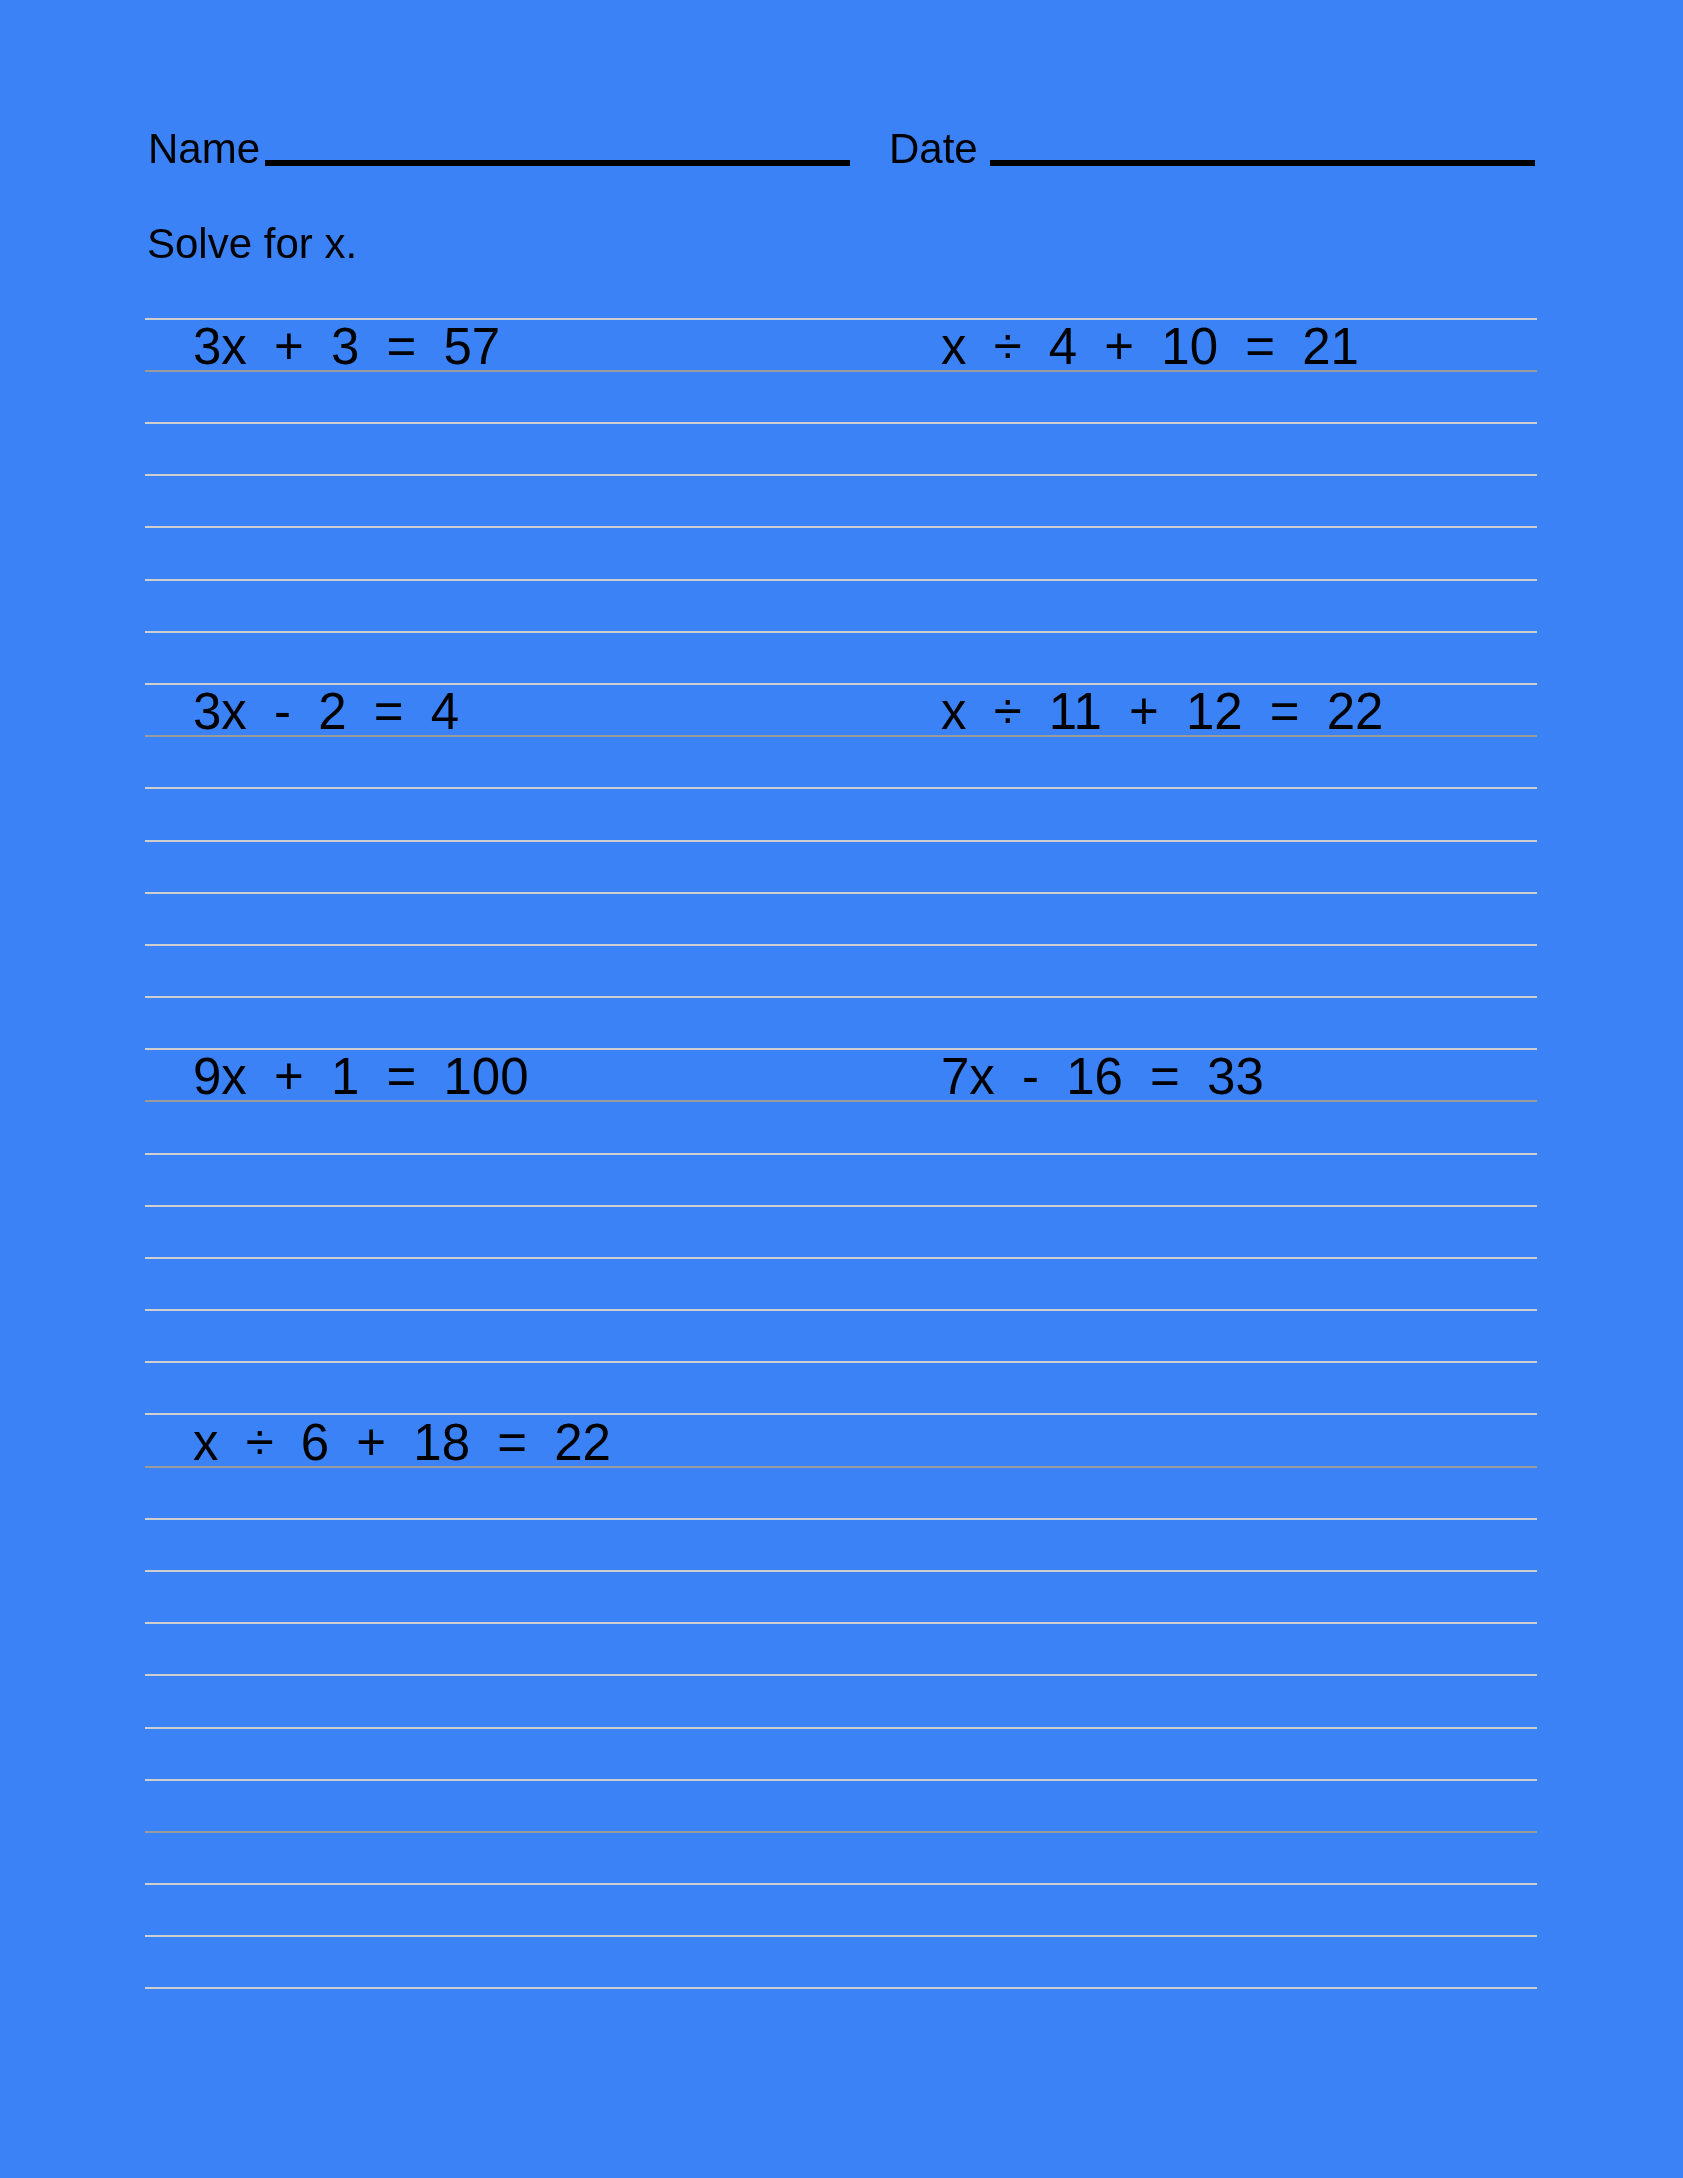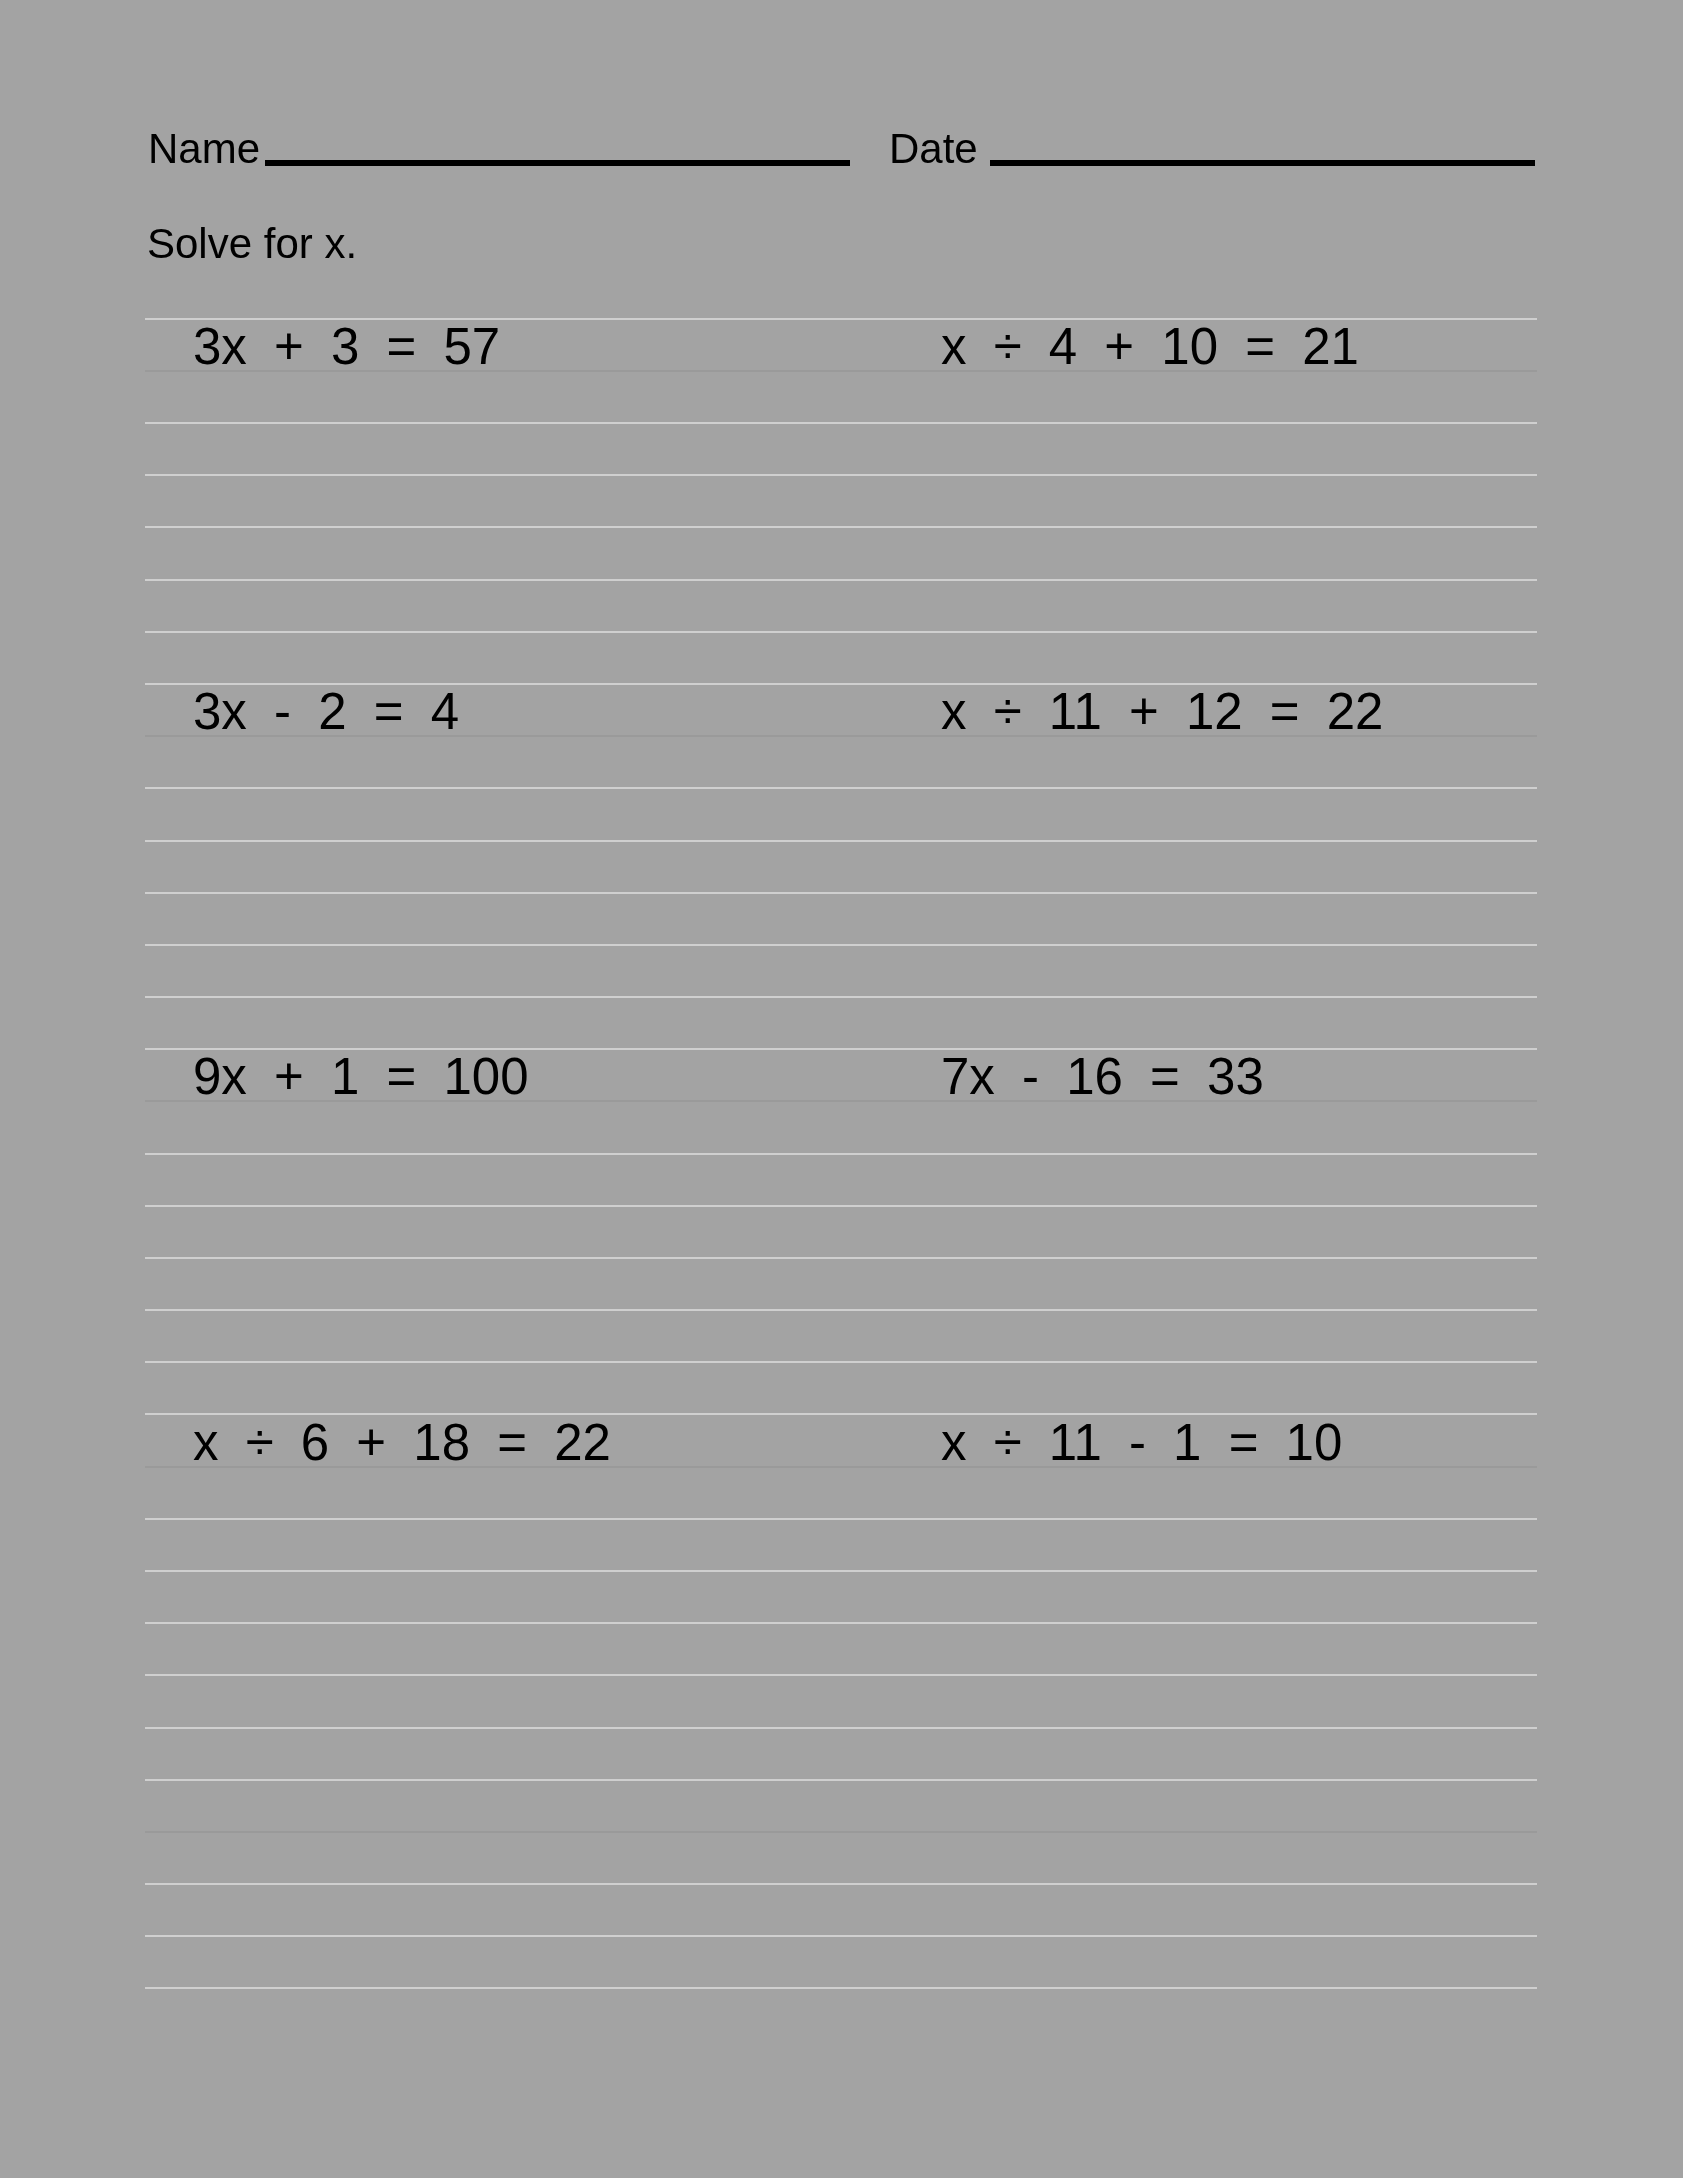--- a/index.html
+++ b/index.html
@@ -4,21 +4,21 @@
 <style>
   html, body {
     margin: 0;
     padding: 0;
     background: #ffffff;
   }
   .page {
     position: relative;
     width: 1683px;
     height: 2178px;
-    background: #a3a3a3;
+    background: #3b82f6;
     font-family: "Liberation Sans", sans-serif;
     color: #000000;
     overflow: hidden;
   }
   .hlabel {
     position: absolute;
     font-size: 42px;
     line-height: 42px;
     white-space: nowrap;
   }
@@ -115,17 +115,16 @@
   <div class="eq row-0 col-left">3x + 3 = 57</div>
   <div class="eq row-0 col-right">x ÷ 4 + 10 = 21</div>
 
   <div class="eq row-1 col-left">3x - 2 = 4</div>
   <div class="eq row-1 col-right">x ÷ 11 + 12 = 22</div>
 
   <div class="eq row-2 col-left">9x + 1 = 100</div>
   <div class="eq row-2 col-right">7x - 16 = 33</div>
 
   <div class="eq row-3 col-left">x ÷ 6 + 18 = 22</div>
-  <div class="eq row-3 col-right">x ÷ 11 - 1 = 10</div>
 
 
 </div>
 
 
 </body></html>

